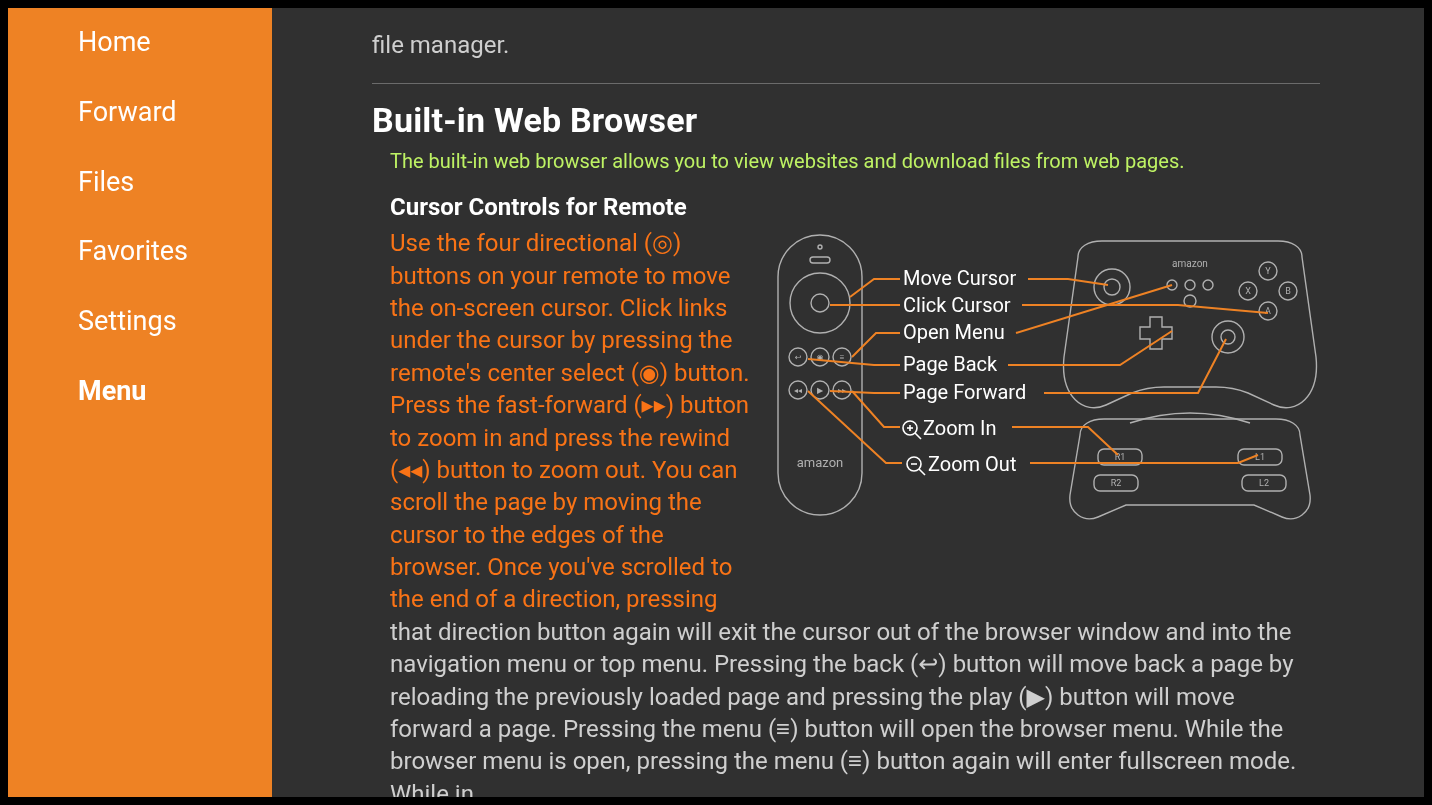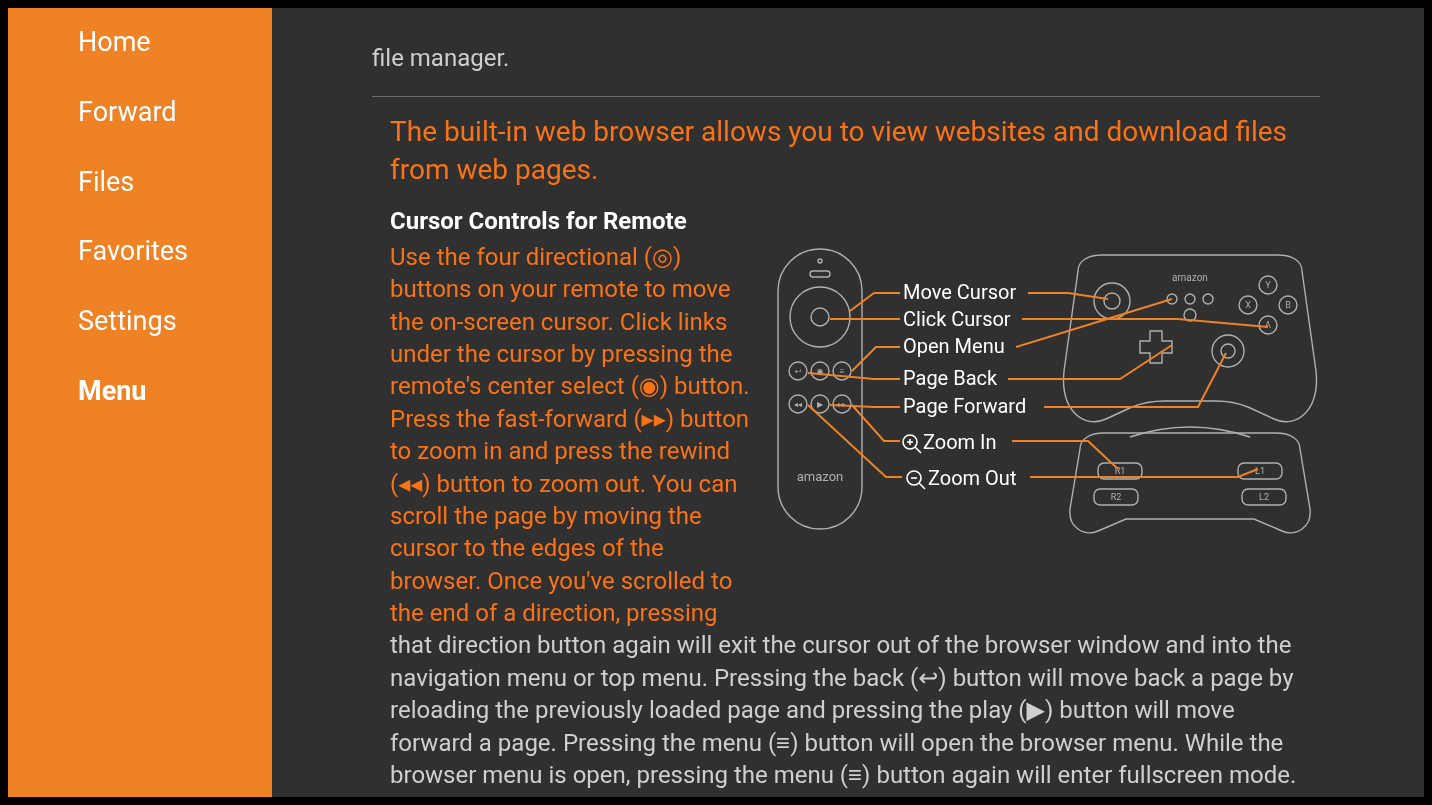--- a/index.html
+++ b/index.html
@@ -2,24 +2,24 @@
 <html><head>
 <meta charset="utf-8">
 <style>
   html,body{margin:0;padding:0;background:#000;font-family:"Segoe UI",Roboto,Arial,sans-serif;}
   .app{width:1432px;height:805px;background:#000;position:relative;overflow:hidden;}
   .sidebar{position:absolute;left:8px;top:8px;width:268px;height:789px;background:#ee8224;box-sizing:border-box;}
   .sidebar .item{color:#fff;font-size:27px;padding:16px 0 16px 70px;line-height:1.4;cursor:pointer;}
   .sidebar .item.active{font-weight:700;}
   .content{position:absolute;left:272px;top:8px;right:8px;height:789px;background:#303030;color:#cfcfcf;overflow:hidden;box-sizing:border-box;}
   .scroll{padding:0 104px 0 100px;position:relative;}
-  .partial{color:#cfcfcf;font-size:24px;line-height:1.3;padding-top:22px;margin-top:13px;}
+  .partial{color:#cfcfcf;font-size:24px;line-height:1.3;padding-top:22px;}
   .rule{border:none;border-top:1px solid #6b6b6b;margin:22px 0 16px 0;}
   .h1{color:#fff;font-weight:700;font-size:34px;margin:16px 0 8px 0;letter-spacing:0.2px;}
-  .lead{color:#f97316;font-size:28px;line-height:1.35;margin:0 0 18px 18px;}
+  .lead{color:#bef264;font-size:20px;line-height:1.35;margin:0 0 18px 18px;}
   .h2{color:#fff;font-weight:700;font-size:24px;margin:0 0 6px 18px;}
   .row{display:flex;align-items:flex-start;}
   .body{color:#f97316;font-size:24px;line-height:1.35;margin:0 0 0 18px;flex:0 0 360px;}
   .diagram{flex:1;margin-left:18px;margin-top:0;}
   .body-full{color:#cfcfcf;font-size:24px;line-height:1.35;margin:0 0 0 18px;}
   svg text{font-family:"Segoe UI",Roboto,Arial,sans-serif;}
 </style>
 </head>
 <body>
 
@@ -32,20 +32,21 @@
     <div class="item">Settings</div>
     <div class="item active">Menu</div>
   </div>
 
   <div class="content">
     <div class="scroll">
 
       <div class="partial">file manager.</div>
       <hr class="rule">
 
+      <div class="h1">Built-in Web Browser</div>
       <div class="lead">The built-in web browser allows you to view websites and download files from web pages.</div>
 
       <div class="h2">Cursor Controls for Remote</div>
 
       <div class="row">
         <div class="body">Use the four directional (◎) buttons on your remote to move the on-screen cursor. Click links under the cursor by pressing the remote's center select (◉) button. Press the fast-forward (▸▸) button to zoom in and press the rewind (◂◂) button to zoom out. You can scroll the page by moving the cursor to the edges of the browser. Once you've scrolled to the end of a direction, pressing</div>
 
         <div class="diagram">
           <svg viewBox="0 0 560 300" width="560" height="300">
 

